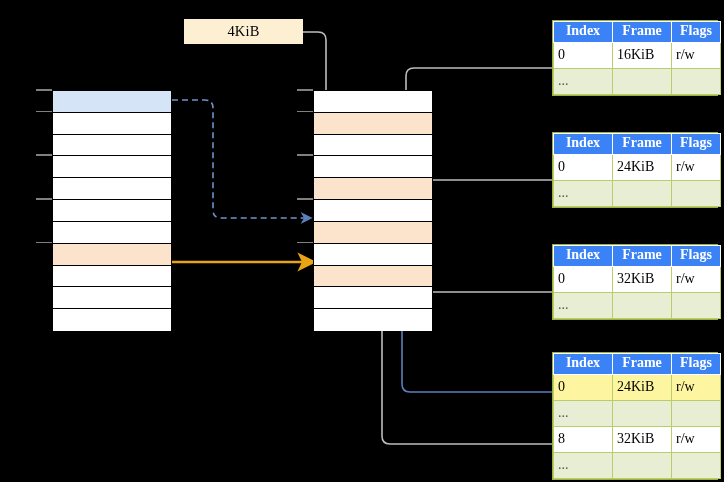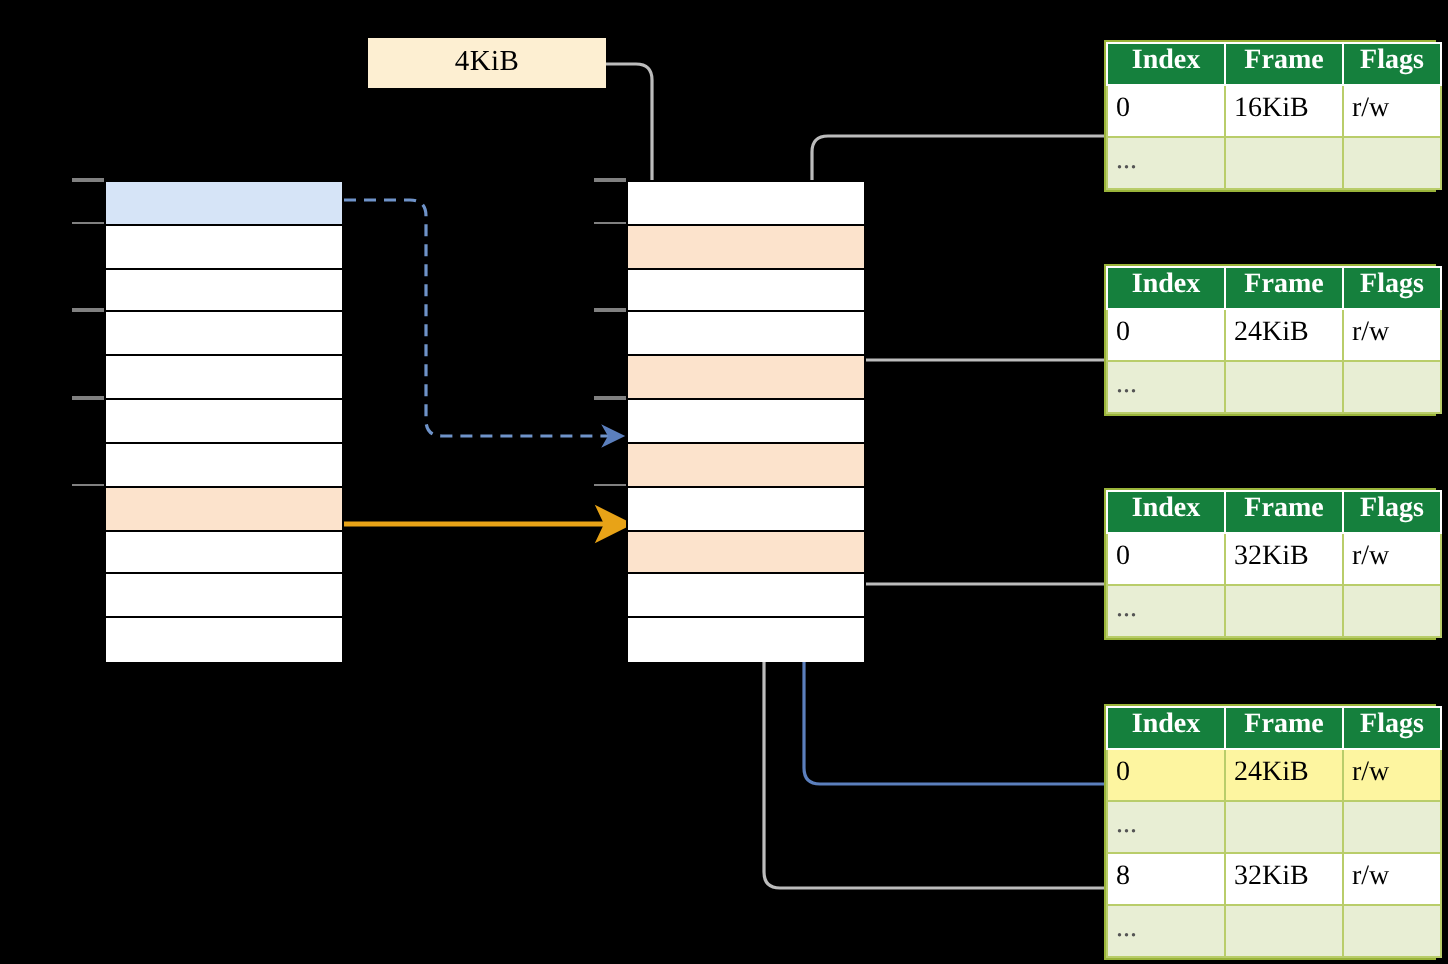--- a/index.html
+++ b/index.html
@@ -19,21 +19,21 @@
 
   
   .labelbox{position:absolute;background:#fdefd2;color:#000;
             display:flex;align-items:center;justify-content:center;
             font-size:14.5px;letter-spacing:.2px;}
 
   
   .ptable{position:absolute;border:1.5px solid #9ab43a;
           border-collapse:collapse;box-sizing:border-box;}
   .ptable table{border-collapse:collapse;width:100%;table-layout:fixed;}
-  .ptable th{background:#15803d;color:#ffffff;font-weight:bold;
+  .ptable th{background:#3b82f6;color:#ffffff;font-weight:bold;
              font-size:14px;text-align:center;padding:2px 0 3px 0;
              border:1px solid #ffffff;line-height:1.05;}
   .ptable td{font-size:14px;color:#000;padding:2px 0 3px 4px;
              border:1px solid #b9cd6a;background:#ffffff;
              line-height:1.15;height:20px;white-space:nowrap;overflow:hidden;}
   .ptable tr.alt td{background:#e8eed4;color:#555;}
   .ptable td.hl{background:#fdf5a0;}
   .ptable .c0{width:58px;} .ptable .c1{width:58px;} .ptable .c2{width:48px;}
 
   svg.wires{position:absolute;left:0;top:0;width:724px;height:482px;

